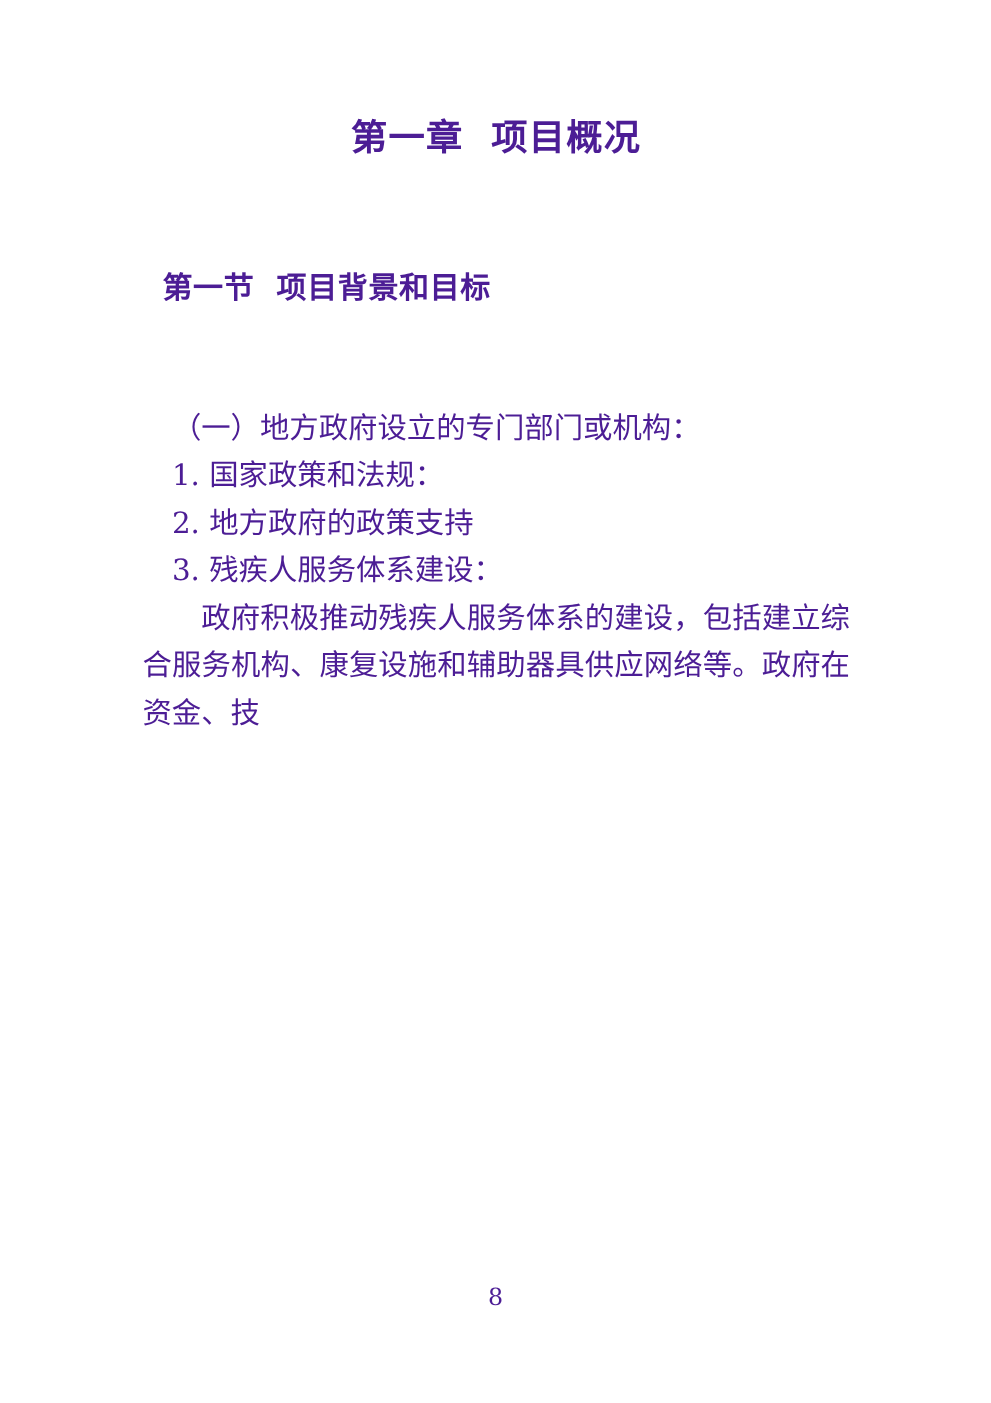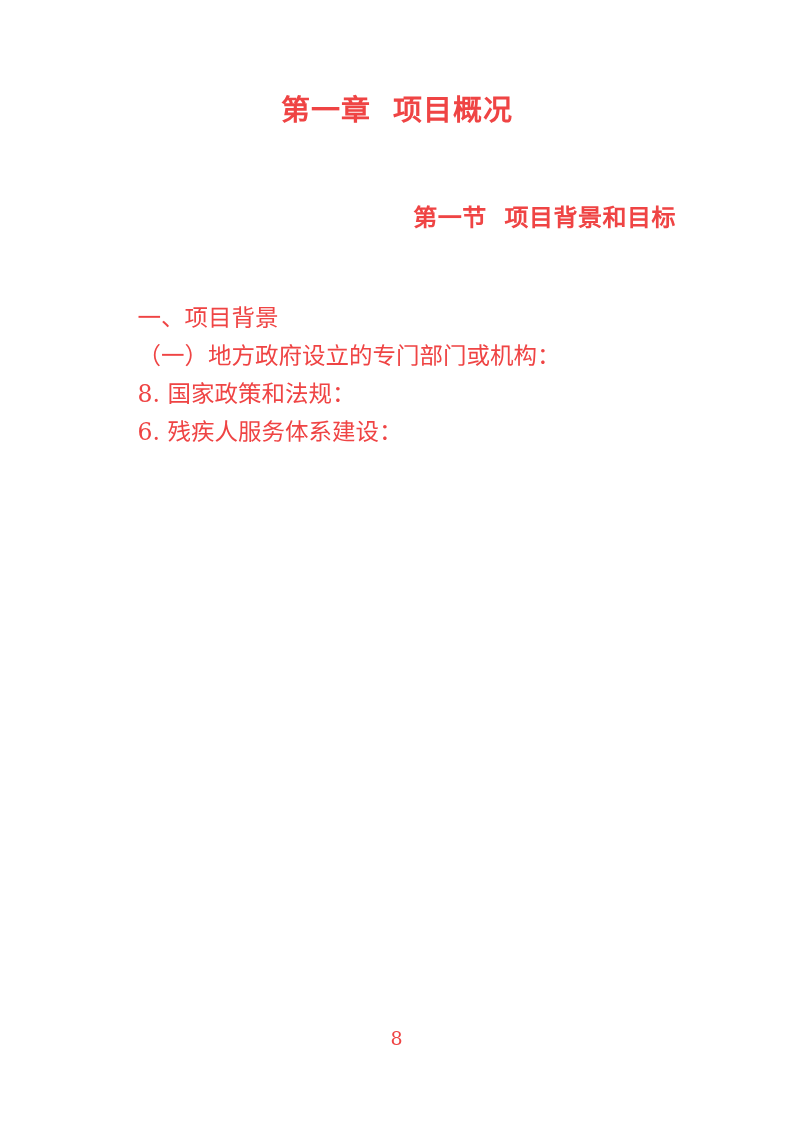--- a/index.html
+++ b/index.html
@@ -10,21 +10,21 @@
   }
 
   .page {
     position: relative;
     width: 793px;
     height: 1122px;
     margin: 0 auto;
     background: #ffffff;
     overflow: hidden;
     font-family: "DejaVu Serif", "Liberation Serif", serif;
-    color: #ef4444;
+    color: #4c1d95;
   }
 
   .content {
     position: absolute;
     left: 114px;
     top: 0;
     width: 566px;
   }
 
   
@@ -34,26 +34,26 @@
     font-weight: bold;
     letter-spacing: 1px;
     line-height: 1.3;
     margin: 0;
     padding-top: 92px;
     white-space: pre;
   }
 
   
   .section-title {
-    text-align: right;
+    text-align: left;
     font-size: 24px;
     font-weight: bold;
     letter-spacing: 0.5px;
     line-height: 1.3;
-    margin: 4px;
+    margin: 16px;
     padding-top: 68px;
     white-space: pre;
   }
 
   
   .body-block {
     padding-top: 62px;
   }
 
   p.line {
@@ -97,31 +97,32 @@
 <div class="page">
 
   <div class="content">
 
     <h1 class="chapter-title">第一章  项目概况</h1>
 
     <h2 class="section-title">第一节  项目背景和目标</h2>
 
     <div class="body-block">
 
-      <p class="line indent-1">一、项目背景</p>
 
       <p class="line indent-1">（一）地方政府设立的专门部门或机构：</p>
 
 
-      <p class="line indent-1">8. 国家政策和法规：</p>
+      <p class="line indent-1">1. 国家政策和法规：</p>
 
 
+      <p class="line indent-1">2. 地方政府的政策支持</p>
 
 
-      <p class="line indent-1">6. 残疾人服务体系建设：</p>
+      <p class="line indent-1">3. 残疾人服务体系建设：</p>
 
+      <p class="line indent para">政府积极推动残疾人服务体系的建设，包括建立综合服务机构、康复设施和辅助器具供应网络等。政府在资金、技</p>
 
     </div>
   </div>
 
   <div class="page-number">8</div>
 
 </div>
 
 </body></html>

